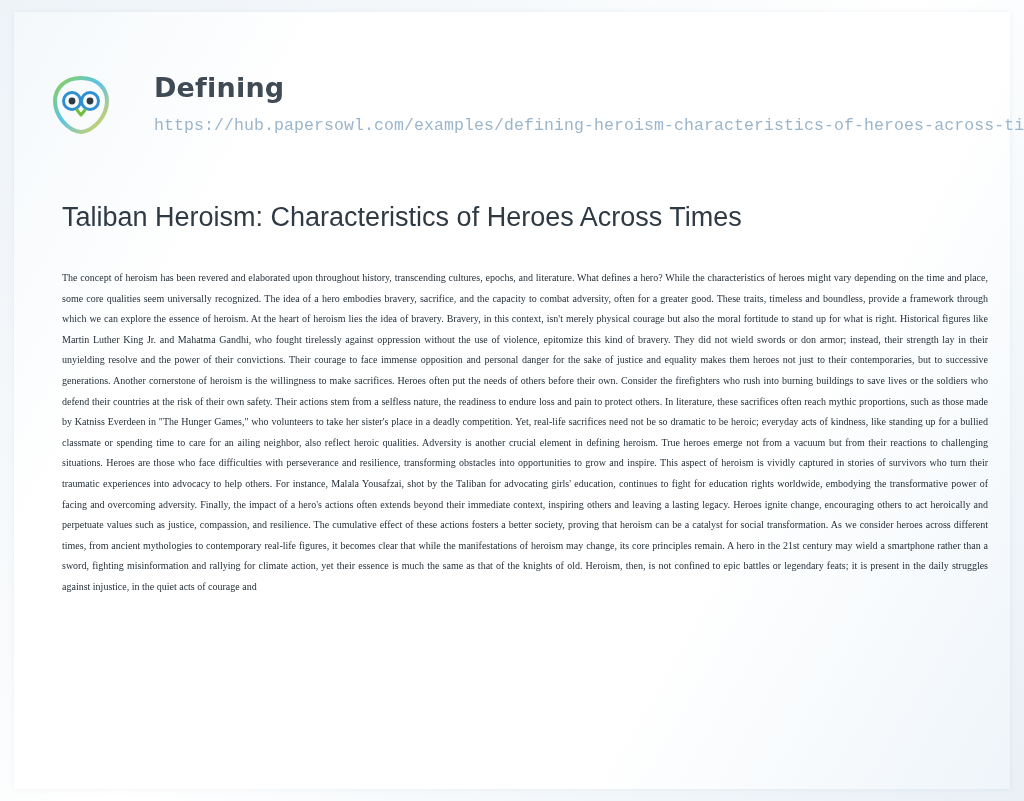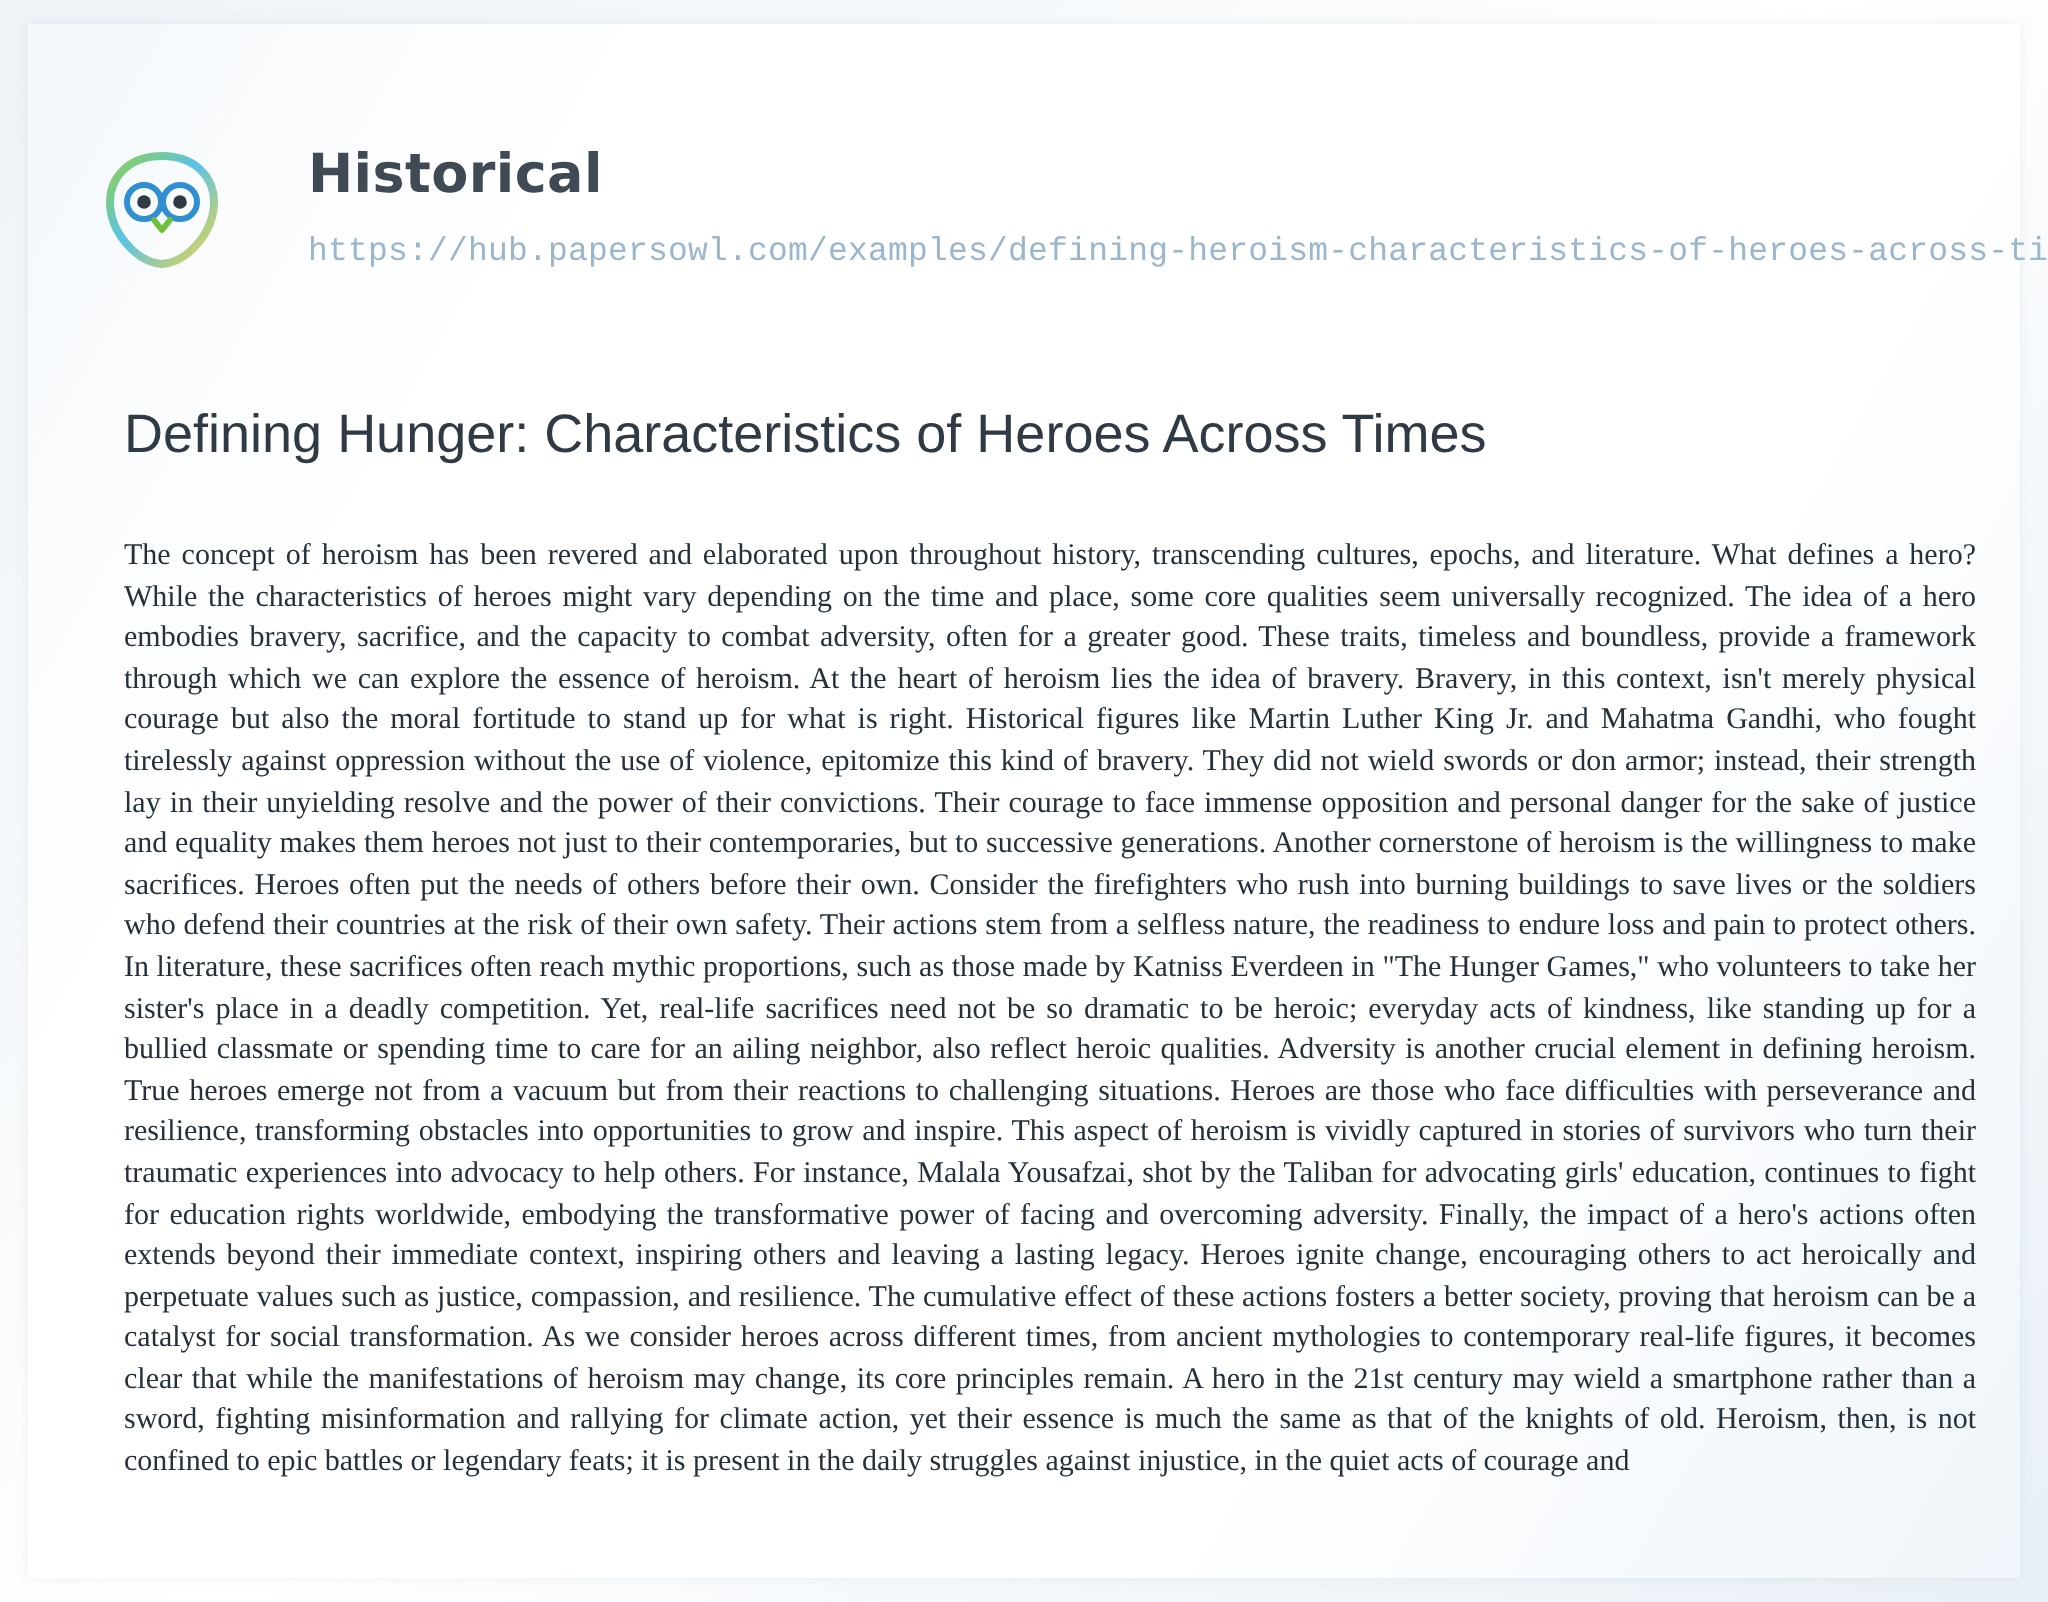--- a/index.html
+++ b/index.html
@@ -74,21 +74,21 @@
     font-weight: 400;
     line-height: 1.42;
     color: #2f3a44;
   }
   .body-text {
     position: absolute;
     left: 48px;
     top: 256px;
     width: 926px;
     font-family: "Liberation Serif", serif;
-    font-size: 15px;
+    font-size: 10px;
     line-height: 20.6px;
     color: #25303a;
     text-align: justify;
     text-justify: inter-word;
   }
 </style>
 </head>
 <body>
 
 <div class="page">
@@ -107,23 +107,23 @@
           </defs>
           <path d="M31 4 C14 4 5 15 5 27 C5 42 18 57 31 58 C44 57 57 42 57 27 C57 15 48 4 31 4 Z" fill="none" stroke="url(#owlg)" stroke-width="4"></path>
           <circle cx="22" cy="27" r="8.5" fill="none" stroke="#2f8fd0" stroke-width="3"></circle>
           <circle cx="40" cy="27" r="8.5" fill="none" stroke="#2f8fd0" stroke-width="3"></circle>
           <circle cx="22" cy="27" r="3.4" fill="#2f3a44"></circle>
           <circle cx="40" cy="27" r="3.4" fill="#2f3a44"></circle>
           <path d="M27 36 L31 41 L35 36" fill="none" stroke="#6fbf3f" stroke-width="3" stroke-linecap="round" stroke-linejoin="round"></path>
         </svg>
       </div>
 
-      <div class="brand">Historical</div>
+      <div class="brand">Defining</div>
 
       <div class="url">https://hub.papersowl.com/examples/defining-heroism-characteristics-of-heroes-across-times/</div>
     </div>
 
-    <h1 class="title">Defining Hunger: Characteristics of Heroes Across Times</h1>
+    <h1 class="title">Taliban Heroism: Characteristics of Heroes Across Times</h1>
 
     <div class="body-text">The concept of heroism has been revered and elaborated upon throughout history, transcending cultures, epochs, and literature. What defines a hero? While the characteristics of heroes might vary depending on the time and place, some core qualities seem universally recognized. The idea of a hero embodies bravery, sacrifice, and the capacity to combat adversity, often for a greater good. These traits, timeless and boundless, provide a framework through which we can explore the essence of heroism. At the heart of heroism lies the idea of bravery. Bravery, in this context, isn't merely physical courage but also the moral fortitude to stand up for what is right. Historical figures like Martin Luther King Jr. and Mahatma Gandhi, who fought tirelessly against oppression without the use of violence, epitomize this kind of bravery. They did not wield swords or don armor; instead, their strength lay in their unyielding resolve and the power of their convictions. Their courage to face immense opposition and personal danger for the sake of justice and equality makes them heroes not just to their contemporaries, but to successive generations. Another cornerstone of heroism is the willingness to make sacrifices. Heroes often put the needs of others before their own. Consider the firefighters who rush into burning buildings to save lives or the soldiers who defend their countries at the risk of their own safety. Their actions stem from a selfless nature, the readiness to endure loss and pain to protect others. In literature, these sacrifices often reach mythic proportions, such as those made by Katniss Everdeen in "The Hunger Games," who volunteers to take her sister's place in a deadly competition. Yet, real-life sacrifices need not be so dramatic to be heroic; everyday acts of kindness, like standing up for a bullied classmate or spending time to care for an ailing neighbor, also reflect heroic qualities. Adversity is another crucial element in defining heroism. True heroes emerge not from a vacuum but from their reactions to challenging situations. Heroes are those who face difficulties with perseverance and resilience, transforming obstacles into opportunities to grow and inspire. This aspect of heroism is vividly captured in stories of survivors who turn their traumatic experiences into advocacy to help others. For instance, Malala Yousafzai, shot by the Taliban for advocating girls' education, continues to fight for education rights worldwide, embodying the transformative power of facing and overcoming adversity. Finally, the impact of a hero's actions often extends beyond their immediate context, inspiring others and leaving a lasting legacy. Heroes ignite change, encouraging others to act heroically and perpetuate values such as justice, compassion, and resilience. The cumulative effect of these actions fosters a better society, proving that heroism can be a catalyst for social transformation. As we consider heroes across different times, from ancient mythologies to contemporary real-life figures, it becomes clear that while the manifestations of heroism may change, its core principles remain. A hero in the 21st century may wield a smartphone rather than a sword, fighting misinformation and rallying for climate action, yet their essence is much the same as that of the knights of old. Heroism, then, is not confined to epic battles or legendary feats; it is present in the daily struggles against injustice, in the quiet acts of courage and</div>
 
   </div>
 </div>
 
 </body></html>

